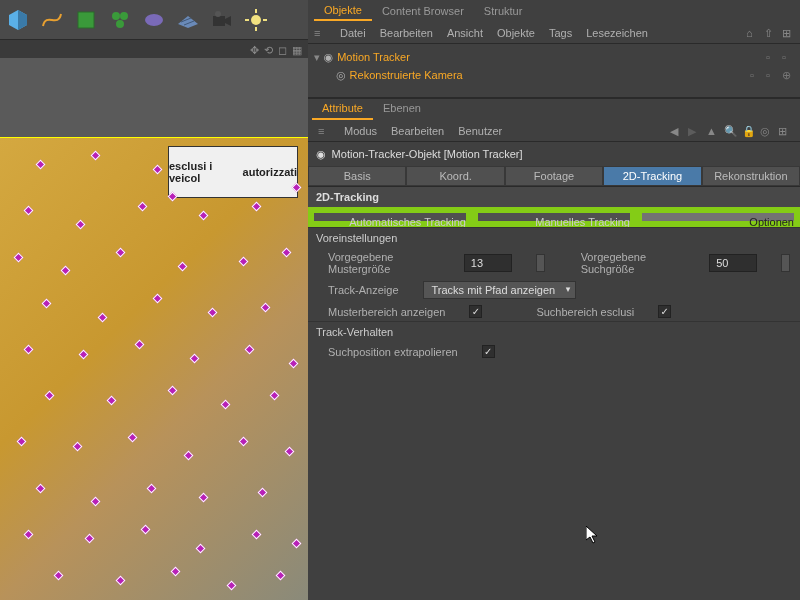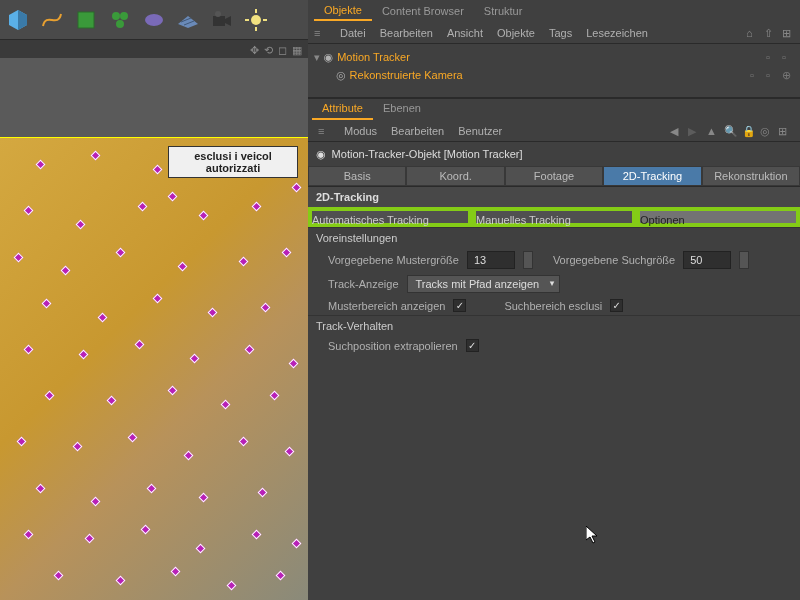--- a/index.html
+++ b/index.html
@@ -4,21 +4,21 @@
 <style>
 * { box-sizing: border-box; margin: 0; padding: 0; font-family: Arial, sans-serif; font-size: 11px; }
 body { background: #3a3a3a; color: #b0b0b0; width: 800px; height: 600px; overflow: hidden; display: flex; }
 .left-panel { width: 308px; display: flex; flex-direction: column; background: #3a3a3a; }
 .toolbar { height: 40px; background: #4a4a4a; display: flex; align-items: center; padding: 0 4px; gap: 6px; border-bottom: 1px solid #2a2a2a; }
 .tool-icon { width: 28px; height: 28px; display: flex; align-items: center; justify-content: center; cursor: pointer; border-radius: 2px; }
 .mini-icons { height: 18px; display: flex; justify-content: flex-end; align-items: center; gap: 4px; padding: 0 6px; background: #3a3a3a; }
 .mini-icon { width: 10px; height: 10px; color: #888; cursor: pointer; }
 .viewport { flex: 1; background: #5a5a5a; position: relative; overflow: hidden; }
 .footage { position: absolute; inset: 0; top: 80px; background: linear-gradient(135deg, #d4a840 0%, #c89830 40%, #b8925a 60%, #8a8a7a 100%); outline: 1px solid #ffff00; }
-.sign { position: absolute; top: 8px; right: 10px; width: 130px; height: 32px; background: #f0f0f0; color: #222; font-size: 9px; font-weight: bold; display: flex; flex-direction: column; align-items: center; justify-content: center; border: 1px solid #333; }
+.sign { position: absolute; top: 8px; right: 10px; width: 130px; height: 52px; background: #f0f0f0; color: #222; font-size: 9px; font-weight: bold; display: flex; flex-direction: row; align-items: center; justify-content: center; border: 1px solid #333; }
 .tracks { position: absolute; inset: 0; }
 .track { position: absolute; width: 7px; height: 7px; background: #b820b8; border: 1px solid #fff; transform: rotate(45deg); }
 .right-panel { flex: 1; display: flex; flex-direction: column; background: #404040; }
 .tab-row { display: flex; align-items: center; background: #404040; height: 22px; padding-left: 6px; }
 .tab { padding: 3px 10px; color: #999; cursor: pointer; }
 .tab.active { color: #f9a825; border-bottom: 2px solid #f9a825; }
 .menubar { display: flex; align-items: center; height: 22px; padding: 0 6px; gap: 14px; background: #404040; border-bottom: 1px solid #2a2a2a; position: relative; }
 .menu-item { color: #b0b0b0; cursor: pointer; }
 .menu-icons-right { margin-left: auto; display: flex; gap: 6px; }
 .corner-icon { width: 12px; height: 12px; color: #888; cursor: pointer; }
@@ -28,24 +28,24 @@
 .tree-icons { margin-left: auto; display: flex; gap: 4px; }
 .tree-mini { width: 12px; height: 12px; color: #777; }
 .attr-tabs { display: flex; height: 22px; background: #404040; border-top: 1px solid #2a2a2a; padding-left: 4px; }
 .attr-menubar { display: flex; align-items: center; height: 22px; padding: 0 10px; gap: 14px; background: #404040; border-bottom: 1px solid #2a2a2a; }
 .attr-header { display: flex; align-items: center; height: 24px; padding: 0 8px; gap: 6px; background: #404040; color: #ddd; }
 .sub-tabs { display: flex; height: 20px; background: #404040; }
 .sub-tab { flex: 1; text-align: center; padding: 3px 0; background: #505050; border: 1px solid #383838; color: #bbb; cursor: pointer; }
 .sub-tab.active { background: #4a7aa8; color: #fff; }
 .section-title { padding: 4px 8px; background: #484848; color: #ddd; font-weight: bold; border-top: 1px solid #2a2a2a; }
 .track-tabs { display: flex; height: 20px; }
-.track-tab { flex: 1; text-align: left; padding: 3px 0; background: #505050; border: 4px solid #84cc16; color: #ccc; cursor: pointer; }
+.track-tab { flex: 1; text-align: right; padding: 3px 0; background: #505050; border: 6px solid #84cc16; color: #ccc; cursor: pointer; }
 .track-tab.active { background: #737373; color: #222; }
 .group-title { padding: 4px 8px; color: #ccc; background: #404040; border-top: 1px solid #333; }
-.field-row { display: flex; align-items: center; padding: 3px 10px; gap: 8px; background: #404040; }
+.field-row { display: flex; align-items: center; padding: 3px 10px; gap: 24px; background: #404040; }
 .field-label { color: #b0b0b0; }
 .num-input { background: #2f2f2f; border: 1px solid #222; color: #ddd; padding: 2px 6px; width: 48px; }
 .spinner { width: 10px; height: 18px; background: #555; border: 1px solid #333; cursor: pointer; }
 .dropdown { background: #555; border: 1px solid #333; color: #ddd; padding: 2px 20px 2px 8px; cursor: pointer; position: relative; }
 .dropdown::after { content: "▾"; position: absolute; right: 5px; top: 2px; font-size: 9px; }
 .checkbox { width: 13px; height: 13px; background: #2f2f2f; border: 1px solid #222; cursor: pointer; display: inline-flex; align-items: center; justify-content: center; color: #ddd; font-size: 10px; }
 .attr-body { flex: 1; background: #404040; position: relative; }
 .cursor { position: absolute; left: 586px; top: 526px; pointer-events: none; }
 svg { display: block; }
 </style>

